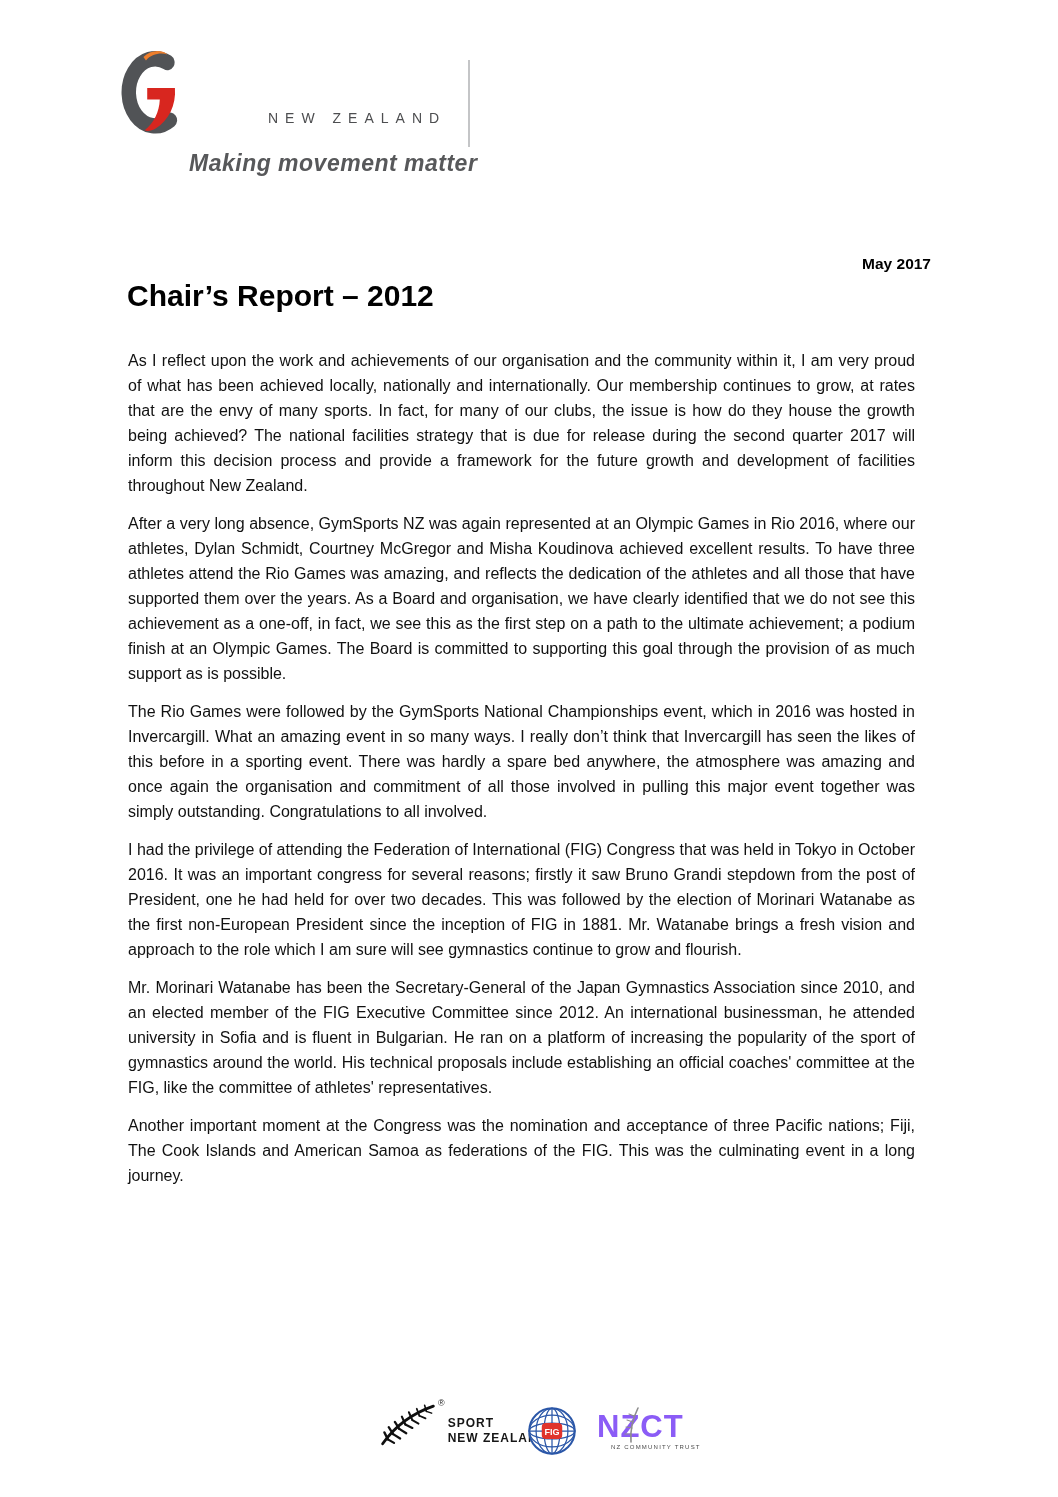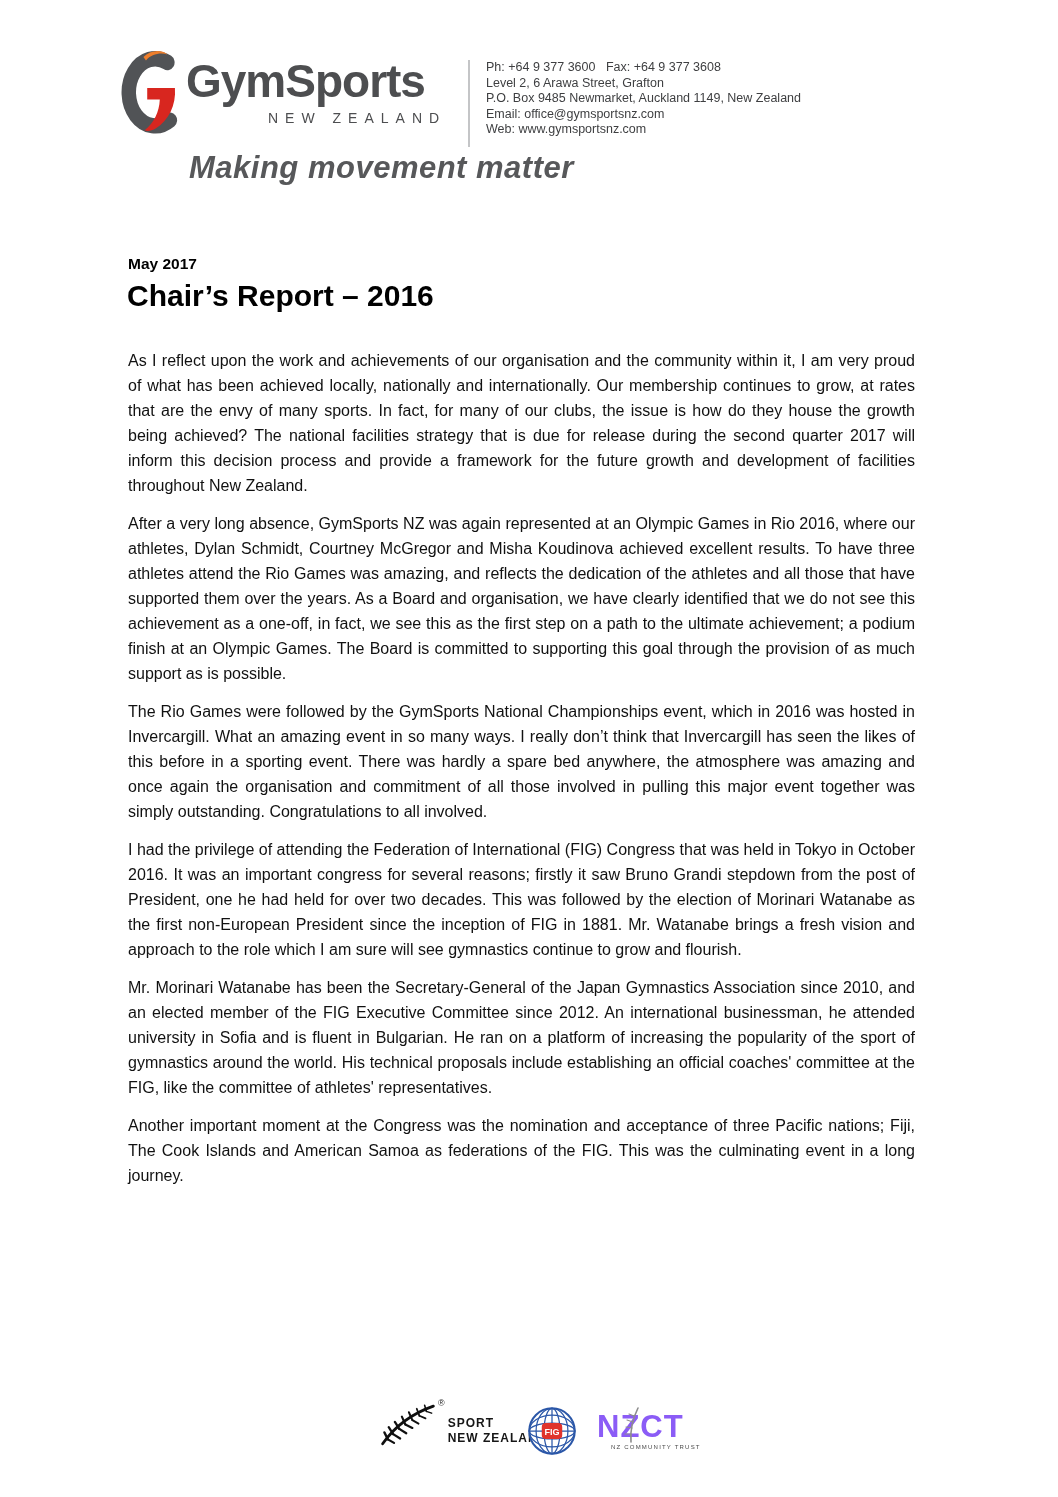--- a/index.html
+++ b/index.html
@@ -45,32 +45,33 @@
     position: absolute;
     left: 486px; top: 60px;
     font-size: 12.5px;
     line-height: 15.5px;
     color: #3e3f41;
   }
   .contact div { white-space: pre; }
   .tagline {
     position: absolute;
     left: 189px; top: 150px;
-    font-size: 31px;
+    font-size: 23px;
     font-style: italic;
     font-weight: 700;
     letter-spacing: 0.5px;
     color: #57585a;
   }
 
   
   .doc-date {
     position: absolute;
     left: 128px; top: 255px;
     width: 803px;
+    text-align: right;
     font-size: 15.5px;
     font-weight: 700;
     color: #000000;
   }
   .doc-title {
     position: absolute;
     left: 127px; top: 279px;
     font-size: 30px;
     font-weight: 700;
     color: #000000;
@@ -145,34 +146,26 @@
 
 <div class="page">
 
   <div class="logo-mark">
     <svg viewBox="0 0 108 128" width="68" height="86" preserveAspectRatio="none" aria-hidden="true">
       <path d="M80,20 A42,50 0 1 0 84,106" fill="none" stroke="#515356" stroke-width="23" stroke-linecap="round"></path>
       <path d="M42,12 C52,2 70,0 80,8 C68,5 54,8 46,17 Z" fill="#ee7e2b"></path>
       <path d="M48,58 L92,58 C94,84 82,106 62,118 C55,122 48,123 44,121 C59,109 67,94 68,75 L48,75 Z" fill="#d8261f"></path>
     </svg>
   </div>
-  <div class="brand-name">GymSports</div>
   <div class="brand-region">NEW ZEALAND</div>
   <div class="header-divider"></div>
-  <div class="contact">
-    <div>Ph: +64 9 377 3600   Fax: +64 9 377 3608</div>
-    <div>Level 2, 6 Arawa Street, Grafton</div>
-    <div>P.O. Box 9485 Newmarket, Auckland 1149, New Zealand</div>
-    <div>Email: office@gymsportsnz.com</div>
-    <div>Web: www.gymsportsnz.com</div>
-  </div>
   <div class="tagline">Making movement matter</div>
 
   <div class="doc-date">May 2017</div>
-  <h1 class="doc-title">Chair’s Report – 2016</h1>
+  <h1 class="doc-title">Chair’s Report – 2012</h1>
 
   <div class="doc-body">
     <p>As I reflect upon the work and achievements of our organisation and the community within it, I am very proud of what has been achieved locally, nationally and internationally. Our membership continues to grow, at rates that are the envy of many sports. In fact, for many of our clubs, the issue is how do they house the growth being achieved? The national facilities strategy that is due for release during the second quarter 2017 will inform this decision process and provide a framework for the future growth and development of facilities throughout New Zealand.</p>
     <p>After a very long absence, GymSports NZ was again represented at an Olympic Games in Rio 2016, where our athletes, Dylan Schmidt, Courtney McGregor and Misha Koudinova achieved excellent results. To have three athletes attend the Rio Games was amazing, and reflects the dedication of the athletes and all those that have supported them over the years. As a Board and organisation, we have clearly identified that we do not see this achievement as a one-off, in fact, we see this as the first step on a path to the ultimate achievement; a podium finish at an Olympic Games. The Board is committed to supporting this goal through the provision of as much support as is possible.</p>
     <p>The Rio Games were followed by the GymSports National Championships event, which in 2016 was hosted in Invercargill. What an amazing event in so many ways. I really don’t think that Invercargill has seen the likes of this before in a sporting event. There was hardly a spare bed anywhere, the atmosphere was amazing and once again the organisation and commitment of all those involved in pulling this major event together was simply outstanding.  Congratulations to all involved.</p>
     <p>I had the privilege of attending the Federation of International (FIG) Congress that was held in Tokyo in October 2016. It was an important congress for several reasons; firstly it saw Bruno Grandi stepdown from the post of President, one he had held for over two decades. This was followed by the election of Morinari Watanabe as the first non-European President since the inception of FIG in 1881. Mr. Watanabe brings a fresh vision and approach to the role which I am sure will see gymnastics continue to grow and flourish.</p>
     <p>Mr. Morinari Watanabe has been the Secretary-General of the Japan Gymnastics Association since 2010, and an elected member of the FIG Executive Committee since 2012. An international businessman, he attended university in Sofia and is fluent in Bulgarian. He ran on a platform of increasing the popularity of the sport of gymnastics around the world. His technical proposals include establishing an official coaches' committee at the FIG, like the committee of athletes' representatives.</p>
     <p>Another important moment at the Congress was the nomination and acceptance of three Pacific nations; Fiji, The Cook Islands and American Samoa as federations of the FIG. This was the culminating event in a long journey.</p>
   </div>
 

